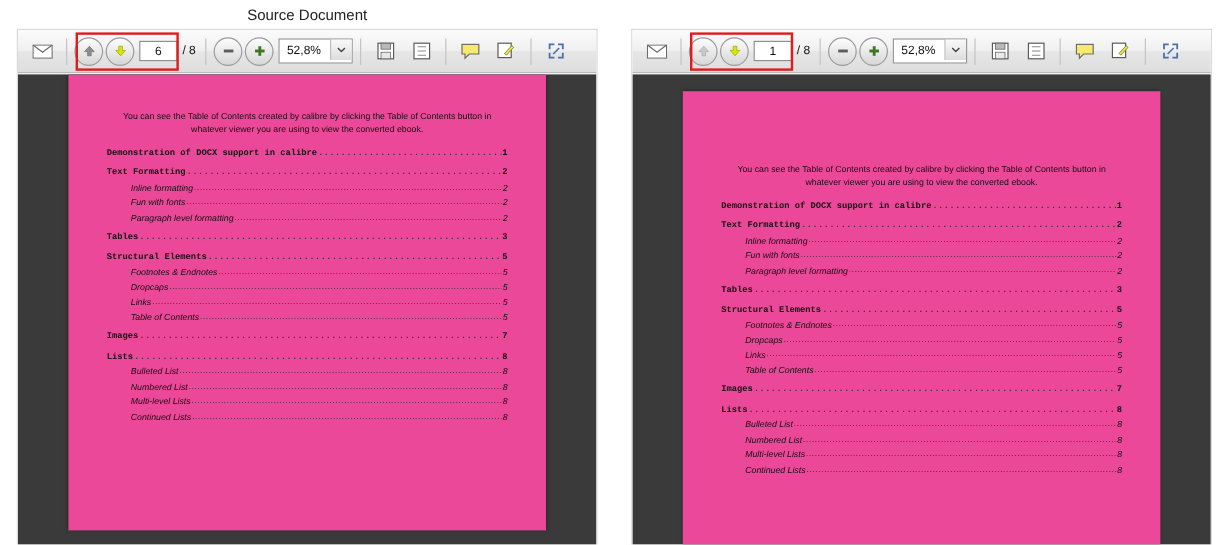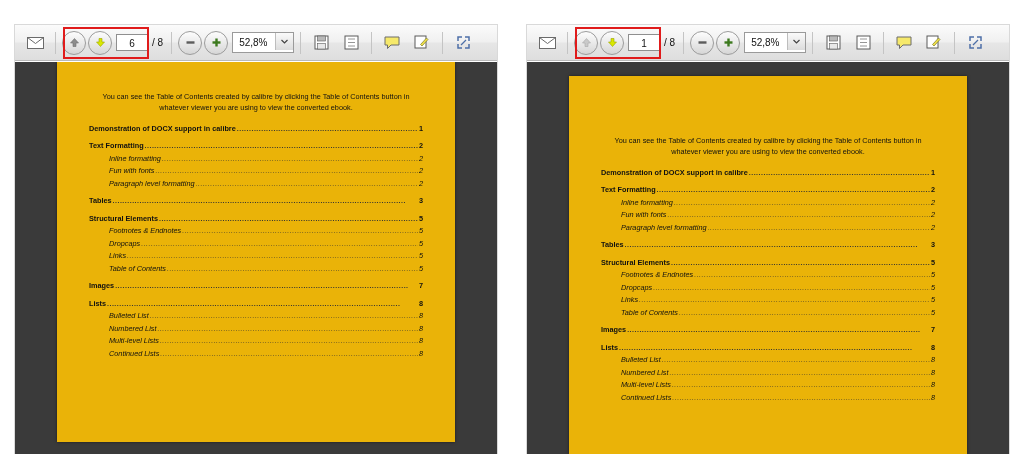--- a/index.html
+++ b/index.html
@@ -145,21 +145,21 @@
     position: absolute;
     top: 37px;
     left: 0;
     right: 0;
     bottom: 0;
     background: #3a3a3a;
     overflow: hidden;
   }
   .page-sheet {
     position: absolute;
-    background: #eab308;
+    background: #ec4899;
     box-shadow: 0 0 3px rgba(0,0,0,0.5);
   }
   .sheet-left {
     left: 42px;
     right: 42px;
     top: 0;
     bottom: 12px;
   }
   .sheet-right {
     left: 42px;
@@ -194,31 +194,32 @@
   .toc-row .t-dots {
     flex: 1 1 auto;
     overflow: hidden;
     white-space: nowrap;
     letter-spacing: 0.5px;
     font-size: 7px;
     color: #333;
     margin: 0 1px;
   }
   .toc-row .t-num { flex: 0 0 auto; }
-  .lvl1 { font-weight: bold; padding-left: 0px; }
+  .lvl1 { font-weight: bold; padding-left: 0px; font-family: Liberation Mono, monospace; }
   .lvl1 .t-num { font-weight: bold; }
   .lvl2 { font-style: italic; padding-left: 20px; align-items: center; }
   .gap { height: 5px; }
 </style>
 </head>
 <body>
 
 <div id="page">
 
   <div class="panel panel-left">
+    <div class="panel-title">Source Document</div>
 
     <div class="viewer">
       <div class="toolbar">
 
         <div class="tb-btn flat">
           <svg width="17" height="12" viewBox="0 0 17 12">
               <rect x="0.5" y="0.5" width="16" height="11" fill="#fff" stroke="#6b6b6b"></rect>
               <path d="M0.5 0.5 L8.5 6.5 L16.5 0.5" fill="none" stroke="#6b6b6b"></path>
             </svg>
         </div>

